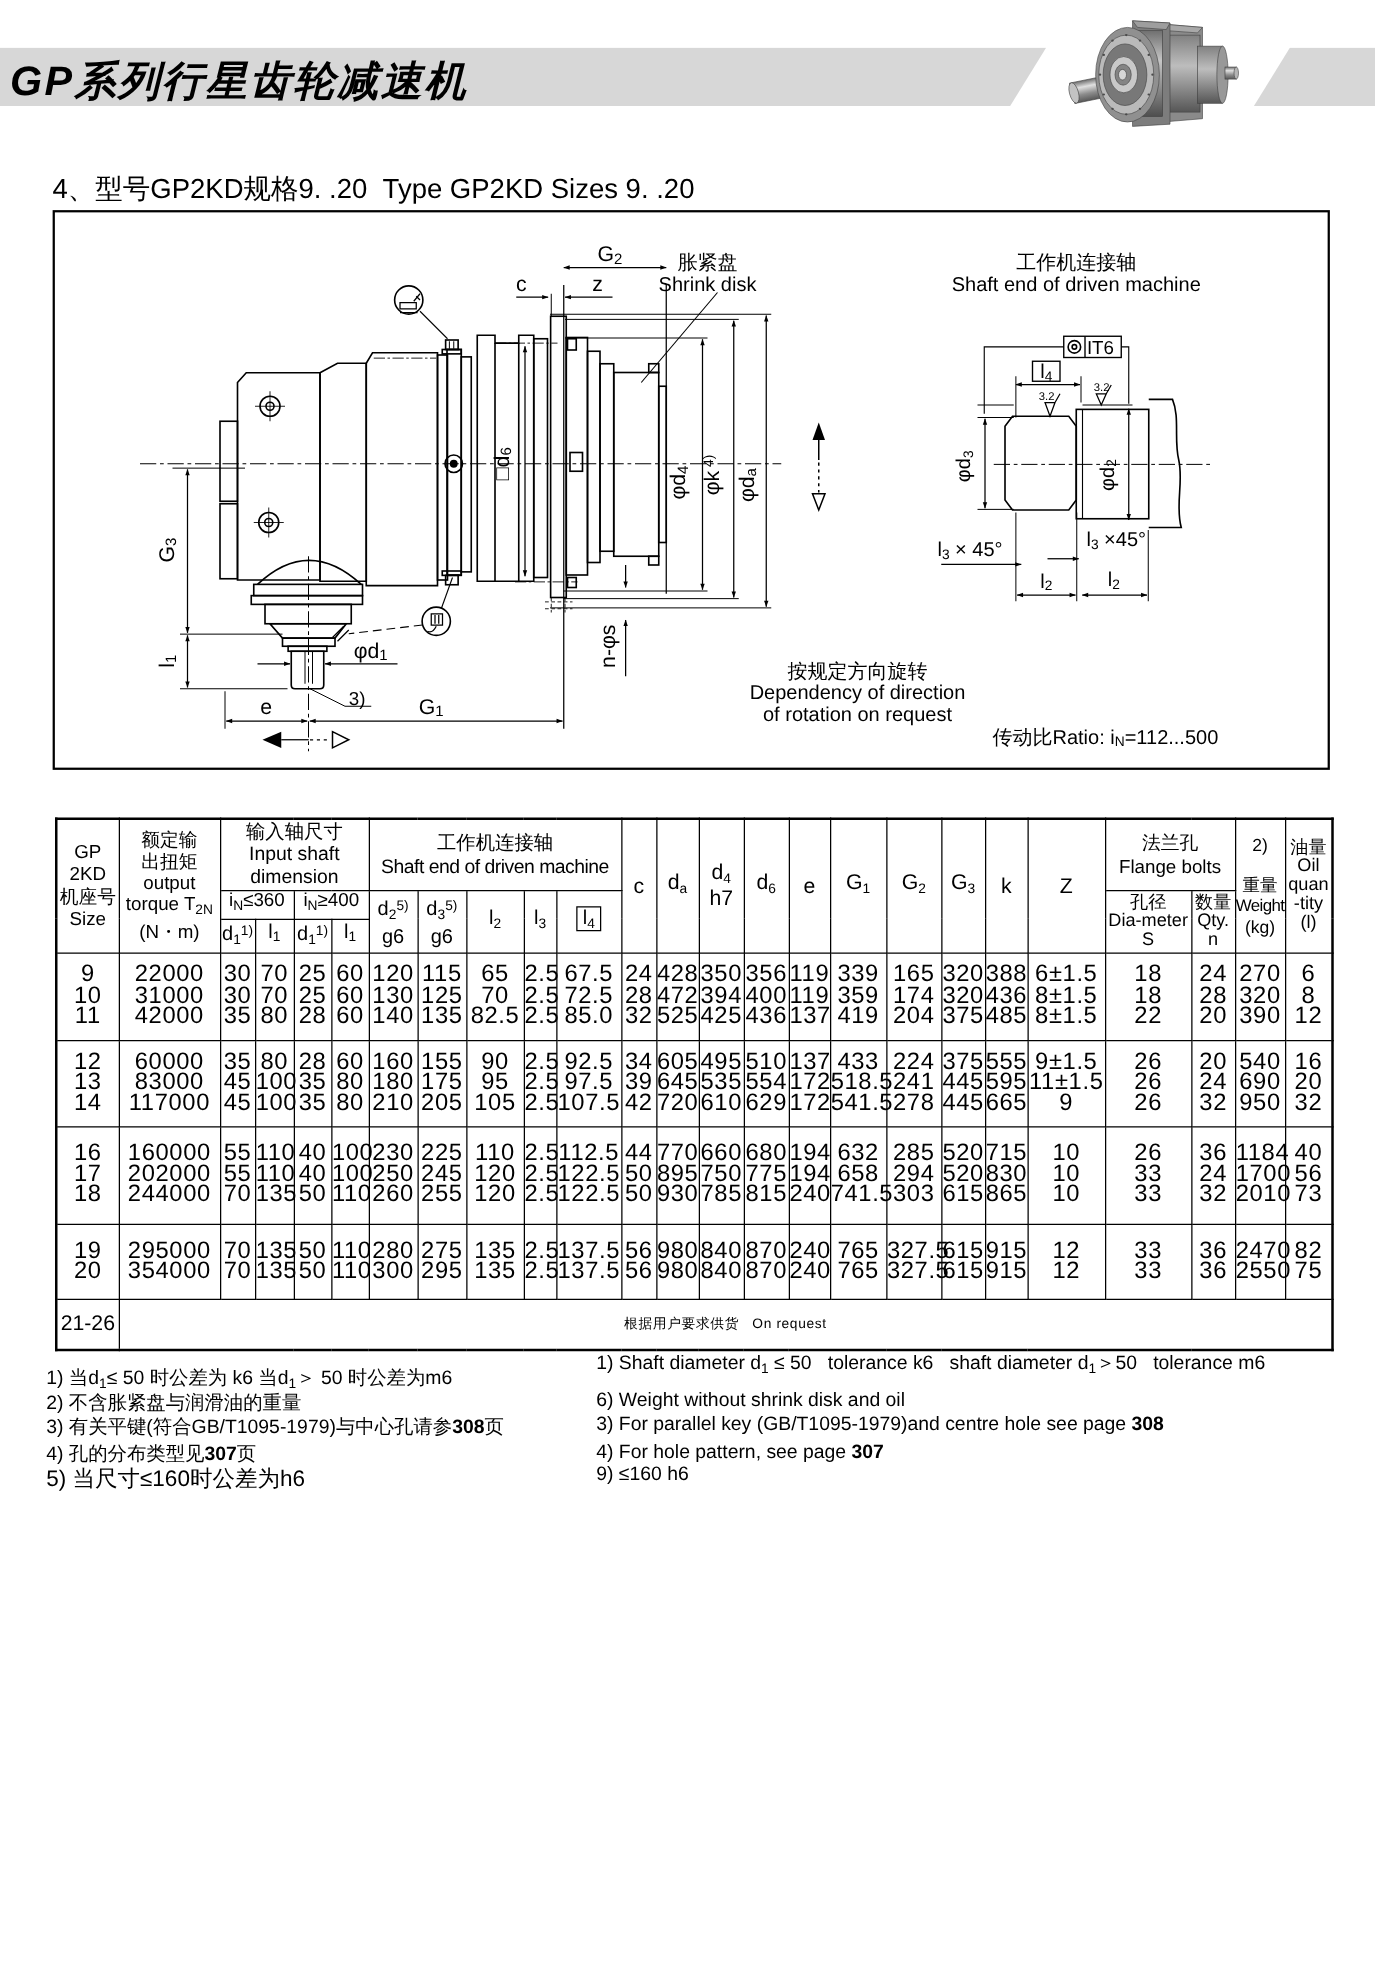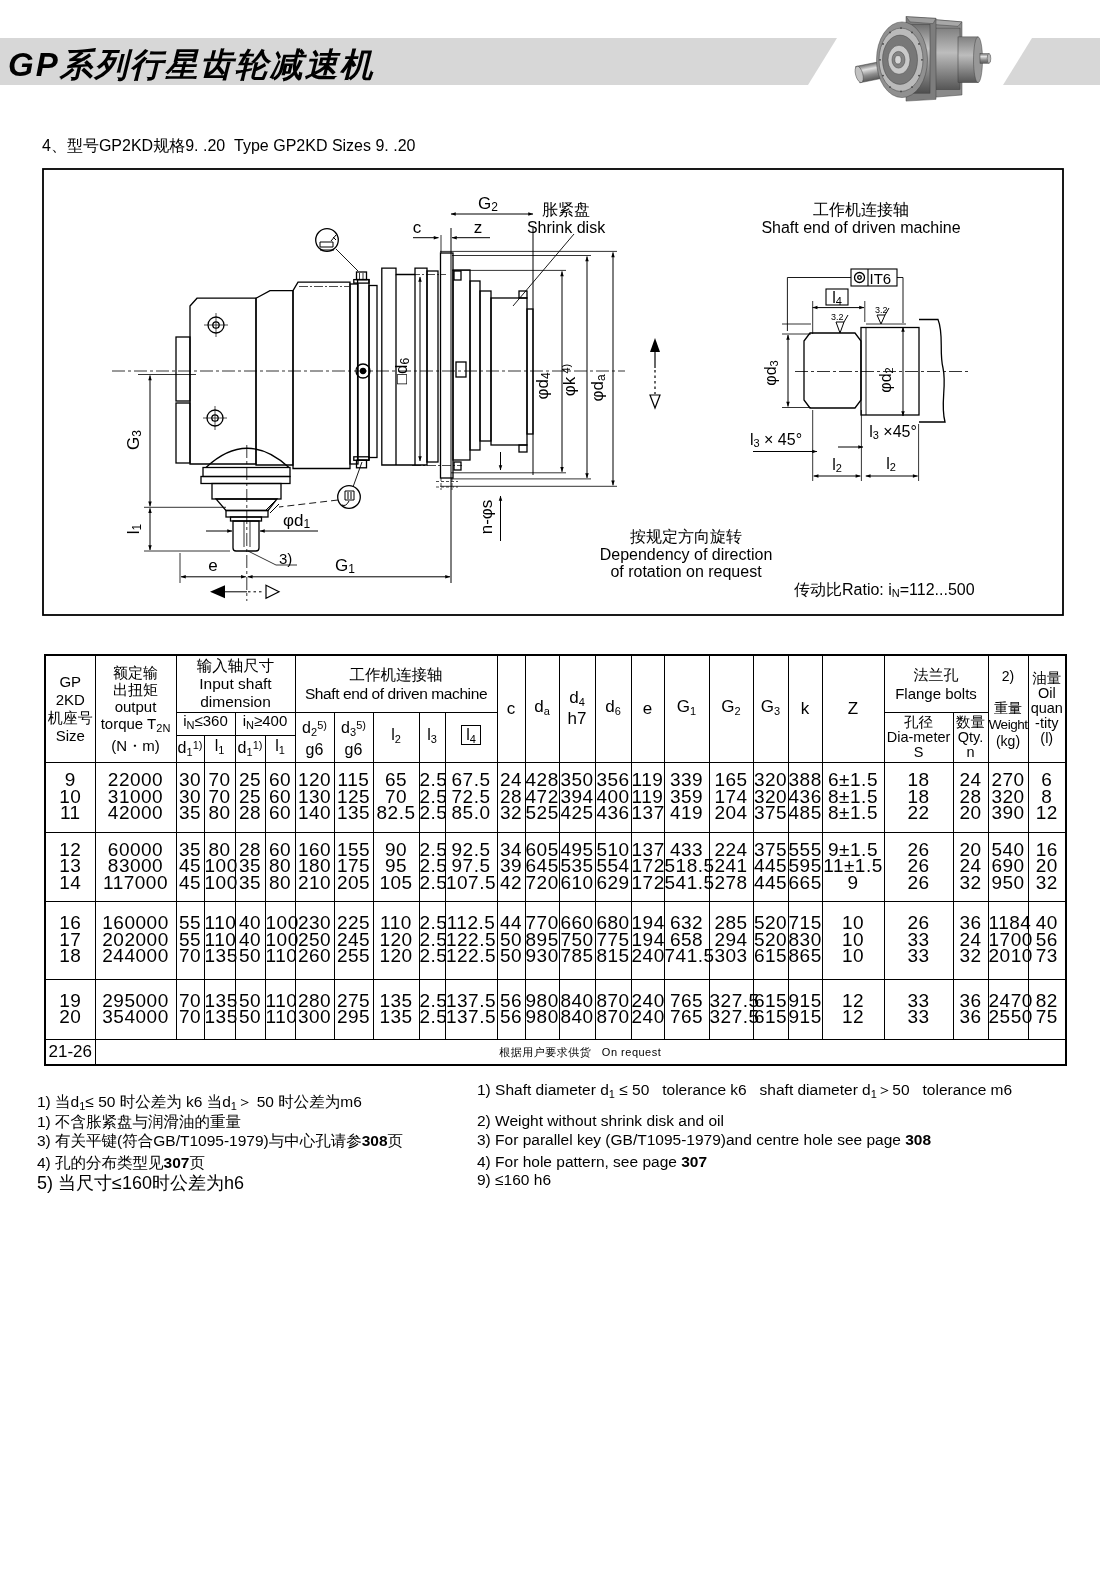--- a/index.html
+++ b/index.html
@@ -79,21 +79,21 @@
       <circle cx="62" cy="83" r="1"></circle>
       <circle cx="51" cy="88" r="1"></circle>
       <circle cx="40" cy="83" r="1"></circle>
       <circle cx="33" cy="70" r="1"></circle>
       <circle cx="30" cy="52" r="1"></circle>
       <circle cx="33" cy="34" r="1"></circle>
       <circle cx="40" cy="21" r="1"></circle>
 </g>
 </svg>
 
-<div class="abs" style="left:42px;top:136px;font-size:16px">4、型号GP2KD规格9. .20&nbsp;&nbsp;Type GP2KD Sizes 9. .20</div>
+<div class="abs" style="left:42px;top:136px;font-size:22px">4、型号GP2KD规格9. .20&nbsp;&nbsp;Type GP2KD Sizes 9. .20</div>
 
 <svg class="abs" style="left:0;top:0" width="1100" height="650" viewBox="0 0 1100 650" font-family="Liberation Sans, sans-serif">
 <defs>
 <marker id="ar" viewBox="0 0 10 10" refX="9.5" refY="5" markerWidth="12" markerHeight="5" orient="auto-start-reverse">
         <path d="M0,1.5 L10,5 L0,8.5 z" fill="#000"></path>
       </marker>
 </defs>
 
 <rect x="43" y="169" width="1020" height="446" fill="none" stroke="#000" stroke-width="1.8"></rect>
 <g fill="none" stroke="#000" stroke-width="1.3">
@@ -499,30 +499,30 @@
         <td>765<br>765</td>
         <td>327.5<br>327.5</td>
         <td>615<br>615</td>
         <td>915<br>915</td>
         <td>12<br>12</td>
         <td>33<br>33</td>
         <td>36<br>36</td>
         <td>2470<br>2550</td>
         <td>82<br>75</td>
       </tr>
-      <tr style="height:26px">
+      <tr style="height:41px">
         <td style="font-size:17px;letter-spacing:0">21-26</td>
         <td colspan="24" style="font-size:11px">根据用户要求供货&nbsp;&nbsp;&nbsp;On request</td>
       </tr>
     </tbody>
   </table>
 
 <div class="abs" style="left:37px;top:1092px;font-size:15.5px">1) 当d<sub>1</sub>≤ 50 时公差为 k6 当d<sub>1</sub>＞ 50 时公差为m6</div>
-<div class="abs" style="left:37px;top:1112px;font-size:15.5px">1) 不含胀紧盘与润滑油的重量</div>
+<div class="abs" style="left:37px;top:1112px;font-size:15.5px">2) 不含胀紧盘与润滑油的重量</div>
 <div class="abs" style="left:37px;top:1131px;font-size:15.5px">3) 有关平键(符合GB/T1095-1979)与中心孔请参<b>308</b>页</div>
 <div class="abs" style="left:37px;top:1153px;font-size:15.5px">4) 孔的分布类型见<b>307</b>页</div>
 <div class="abs" style="left:37px;top:1171px;font-size:18px">5) 当尺寸≤160时公差为h6</div>
 
 <div class="abs" style="left:477px;top:1080px;font-size:15.5px">1) Shaft diameter d<sub>1</sub> ≤ 50&nbsp;&nbsp;&nbsp;tolerance k6&nbsp;&nbsp;&nbsp;shaft diameter d<sub>1</sub>＞50&nbsp;&nbsp;&nbsp;tolerance m6</div>
-<div class="abs" style="left:477px;top:1112px;font-size:15.5px">2) Weight without shrink disk and oil</div>
+<div class="abs" style="left:477px;top:1112px;font-size:15.5px">6) Weight without shrink disk and oil</div>
 <div class="abs" style="left:477px;top:1131px;font-size:15.5px">3) For parallel key (GB/T1095-1979)and centre hole see page <b>308</b></div>
 <div class="abs" style="left:477px;top:1153px;font-size:15.5px">4) For hole pattern, see page <b>307</b></div>
 <div class="abs" style="left:477px;top:1171px;font-size:15.5px">9) ≤160 h6</div>
 
 </body></html>

